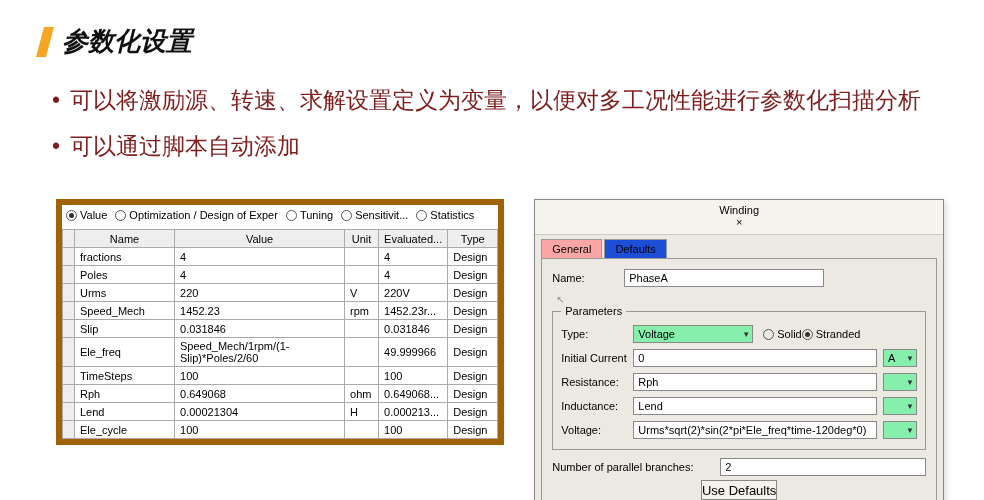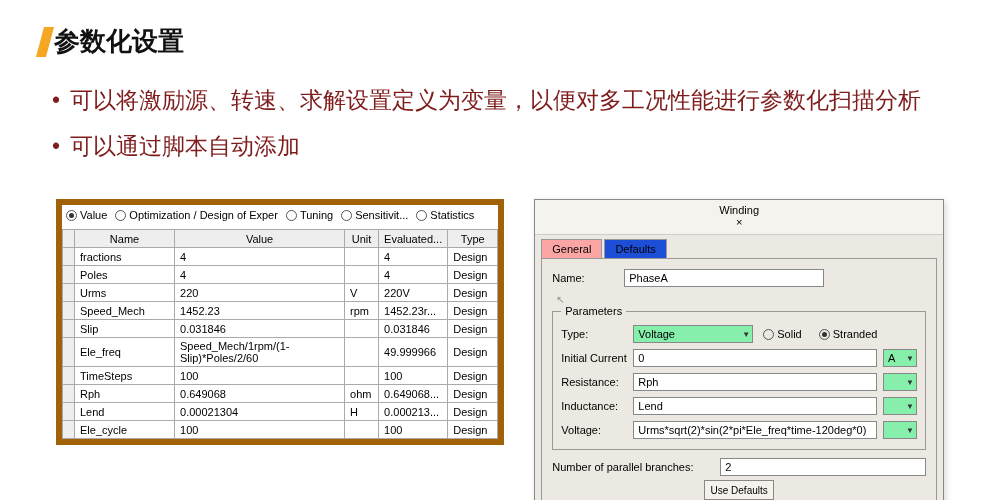--- a/index.html
+++ b/index.html
@@ -1,18 +1,18 @@
 <!DOCTYPE html>
 <html><head>
 <meta charset="utf-8">
 <style>
   * { box-sizing: border-box; margin: 0; padding: 0; }
   body { width: 984px; height: 500px; background: #fff; font-family: "Microsoft YaHei", Arial, sans-serif; overflow: hidden; }
   .slide { padding: 24px 40px 0 40px; }
-  .title-row { display: flex; align-items: center; gap: 4px; margin-bottom: 18px; }
+  .title-row { display: flex; align-items: center; gap: 12px; margin-bottom: 18px; font-style: italic; }
   .accent { width: 10px; height: 30px; background: #f5a623; transform: skewX(-15deg); }
   .title { font-size: 26px; font-weight: 700; color: #111; }
   .bullets { margin-left: 12px; font-size: 23px; color: #7f1d1d; line-height: 2; margin-bottom: 30px; }
   .bullets li { list-style: none; position: relative; padding-left: 18px; }
   .bullets li::before { content: '•'; position: absolute; left: 0; }
   .panels { display: flex; gap: 30px; align-items: flex-start; }
 
   
   .table-panel { border: 6px solid #a16207; background: #fff; width: 470px; font-size: 11px; font-family: Tahoma, Arial, sans-serif; margin-left: 16px; }
   .radio-row { display: flex; gap: 8px; align-items: center; padding: 4px 4px 8px 4px; flex-wrap: wrap; }
@@ -39,24 +39,24 @@
   .dlg-body { border: 1px solid #999; margin: 0 6px 6px 6px; padding: 10px 10px 8px 10px; background: #ece9e2; border-top: 1px solid #999; }
   .form-row { display: flex; align-items: center; margin-bottom: 6px; }
   .form-label { width: 72px; }
   .form-input { border: 1px solid #888; background: #fff; height: 18px; padding: 0 4px; flex: 1; font-size: 11px; }
   .form-input.narrow { flex: none; width: 200px; }
   fieldset.params { border: 1px solid #999; padding: 8px 8px 4px 8px; margin-bottom: 8px; }
   fieldset.params legend { padding: 0 4px; font-size: 11px; }
   .select { border: 1px solid #888; background: #86efac; height: 18px; display: flex; align-items: center; justify-content: space-between; padding: 0 2px 0 4px; }
   .select .arrow { font-size: 8px; color: #333; }
   .sel-unit { width: 34px; margin-left: 6px; }
-  .radio-inline { display: flex; gap: 17px; margin-left: 10px; align-items: center; }
+  .radio-inline { display: flex; gap: 0; margin-left: 10px; align-items: center; }
   .btn-row { display: flex; justify-content: center; gap: 6px; padding: 4px 0 6px 0; }
   .btn-row.end { justify-content: flex-end; padding: 6px 10px 8px 0; }
-  .btn { min-width: 70px; height: 20px; border: 1px solid #888; background: #f4f2eb; font-size: 10px; display: inline-flex; align-items: center; justify-content: center; cursor: pointer; }
+  .btn { min-width: 70px; height: 20px; border: 1px solid #888; background: #f4f2eb; font-size: 13px; display: inline-flex; align-items: center; justify-content: center; cursor: pointer; }
   .npb-row { display: flex; align-items: center; margin-top: 4px; }
   .cursor-arrow { font-size: 10px; margin-left: 4px; color: #888; }
 </style>
 </head>
 <body>
 
 <div class="slide">
   <div class="title-row">
     <div class="accent"></div>
     <div class="title">参数化设置</div>

